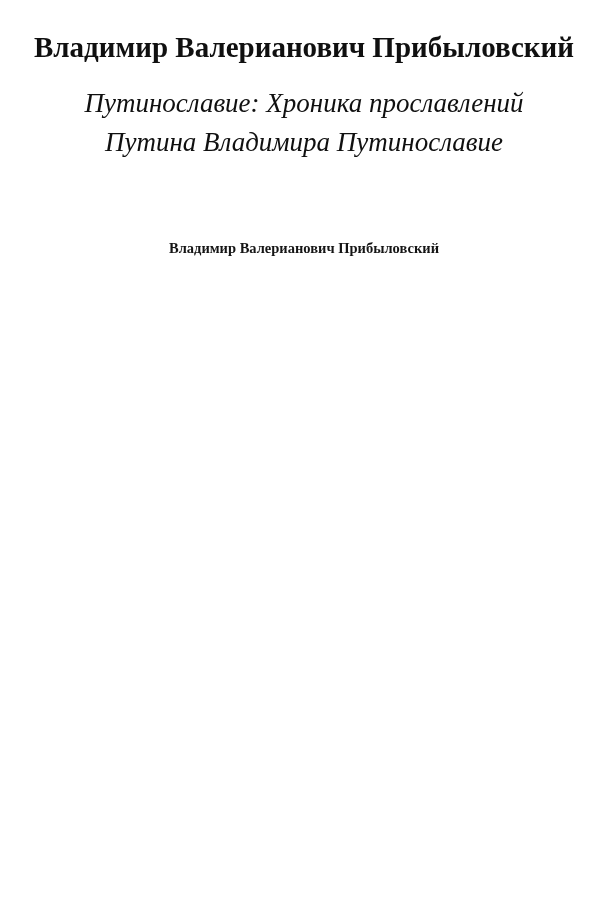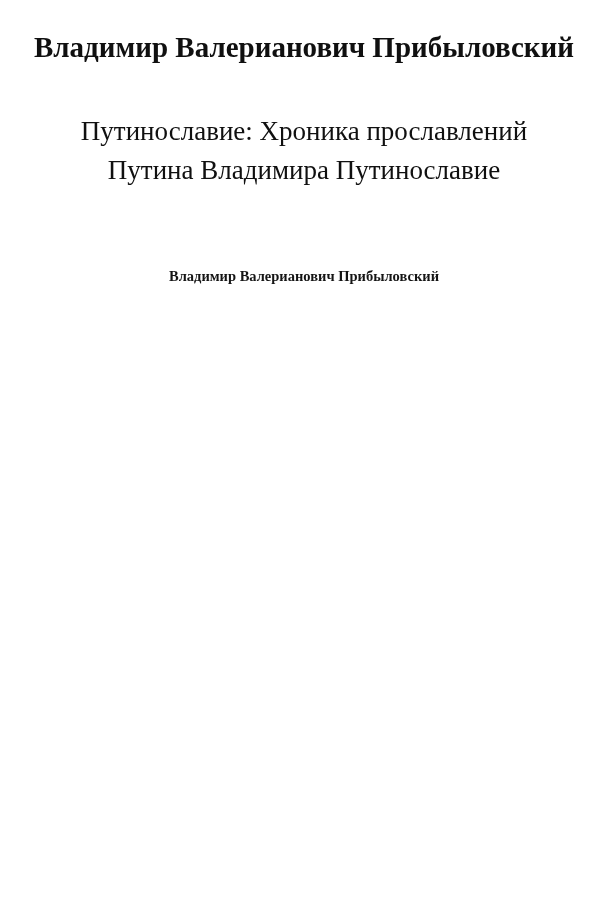--- a/index.html
+++ b/index.html
@@ -27,22 +27,23 @@
     font-weight: bold;
     font-size: 29px;
     line-height: 1.18;
     text-align: center;
     letter-spacing: 0px;
     color: #101010;
     margin: 0;
     padding-top: 4px;
   }
   .title-block {
-    margin-top: 48px;
+    margin-top: 20px;
     text-align: center;
+    font-style: italic;
   }
   .title-line {
     font-family: "Liberation Serif", serif;
     font-weight: normal;
     font-size: 27px;
     line-height: 1.45;
     color: #101010;
     margin: 0;
   }
   .byline {

